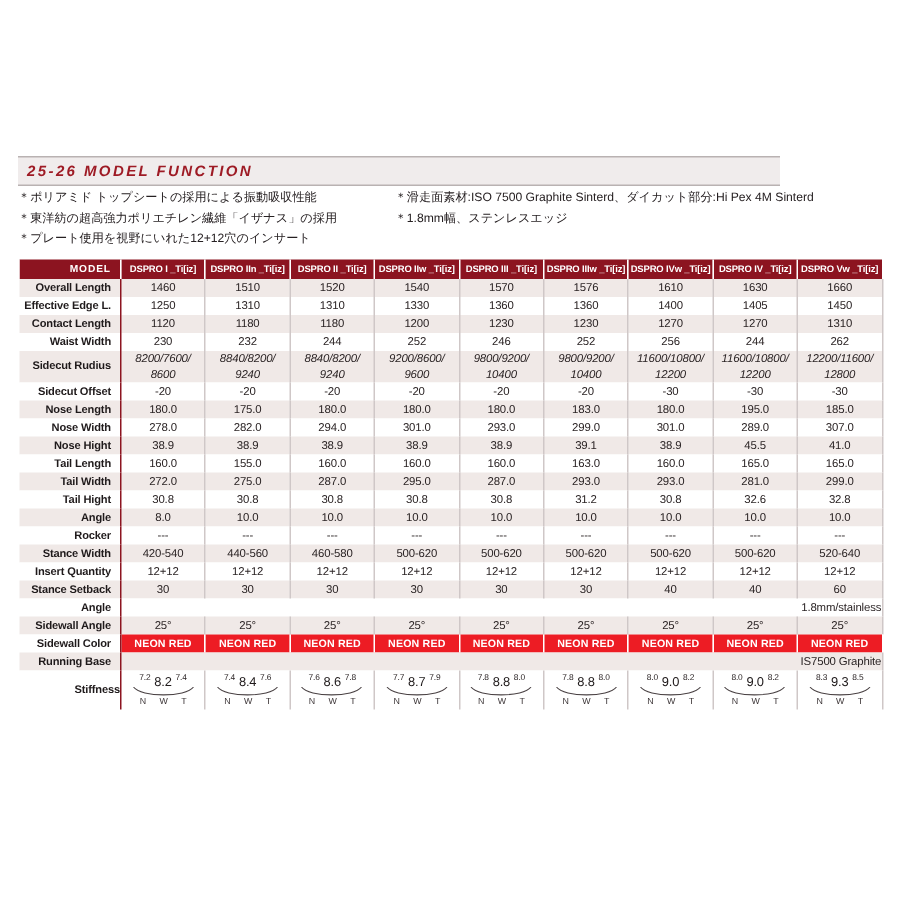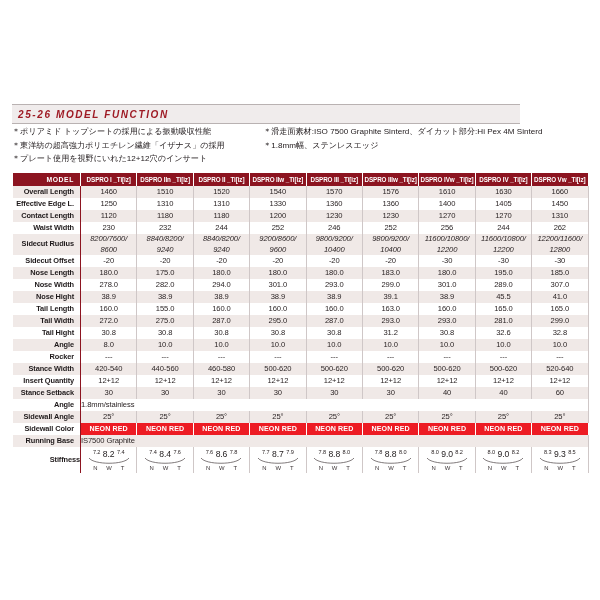--- a/index.html
+++ b/index.html
@@ -140,21 +140,21 @@
     color: #ffffff;
     font-weight: bold;
     font-size: 7.1px;
     border-left: 1px solid #ffffff;
     border-right: 1px solid #ffffff;
     letter-spacing: 0.1px;
   }
 
   
   td.merged {
-    text-align: left;
+    text-align: right;
     font-size: 7.6px;
   }
 
   
   td.stiff {
     height: 26px;
     padding: 0;
   }
   .stiff-inner {
     position: relative;

